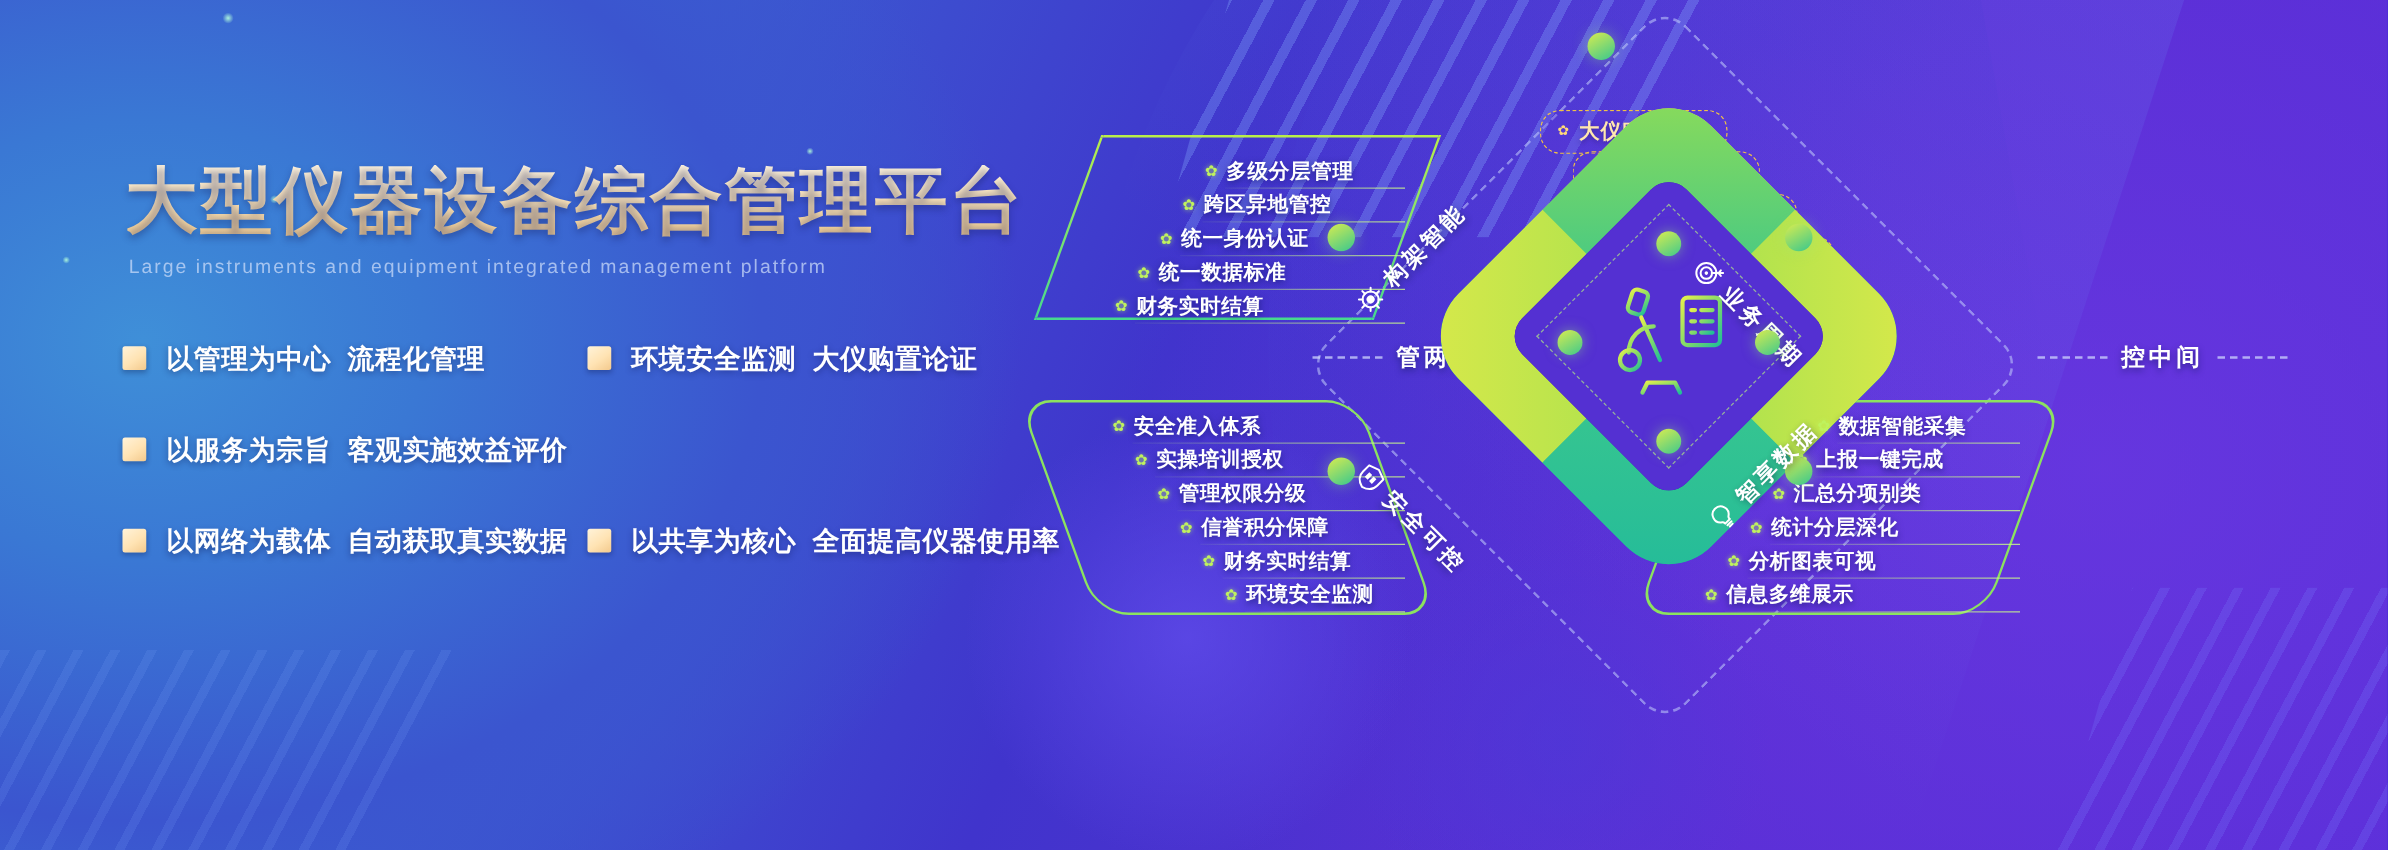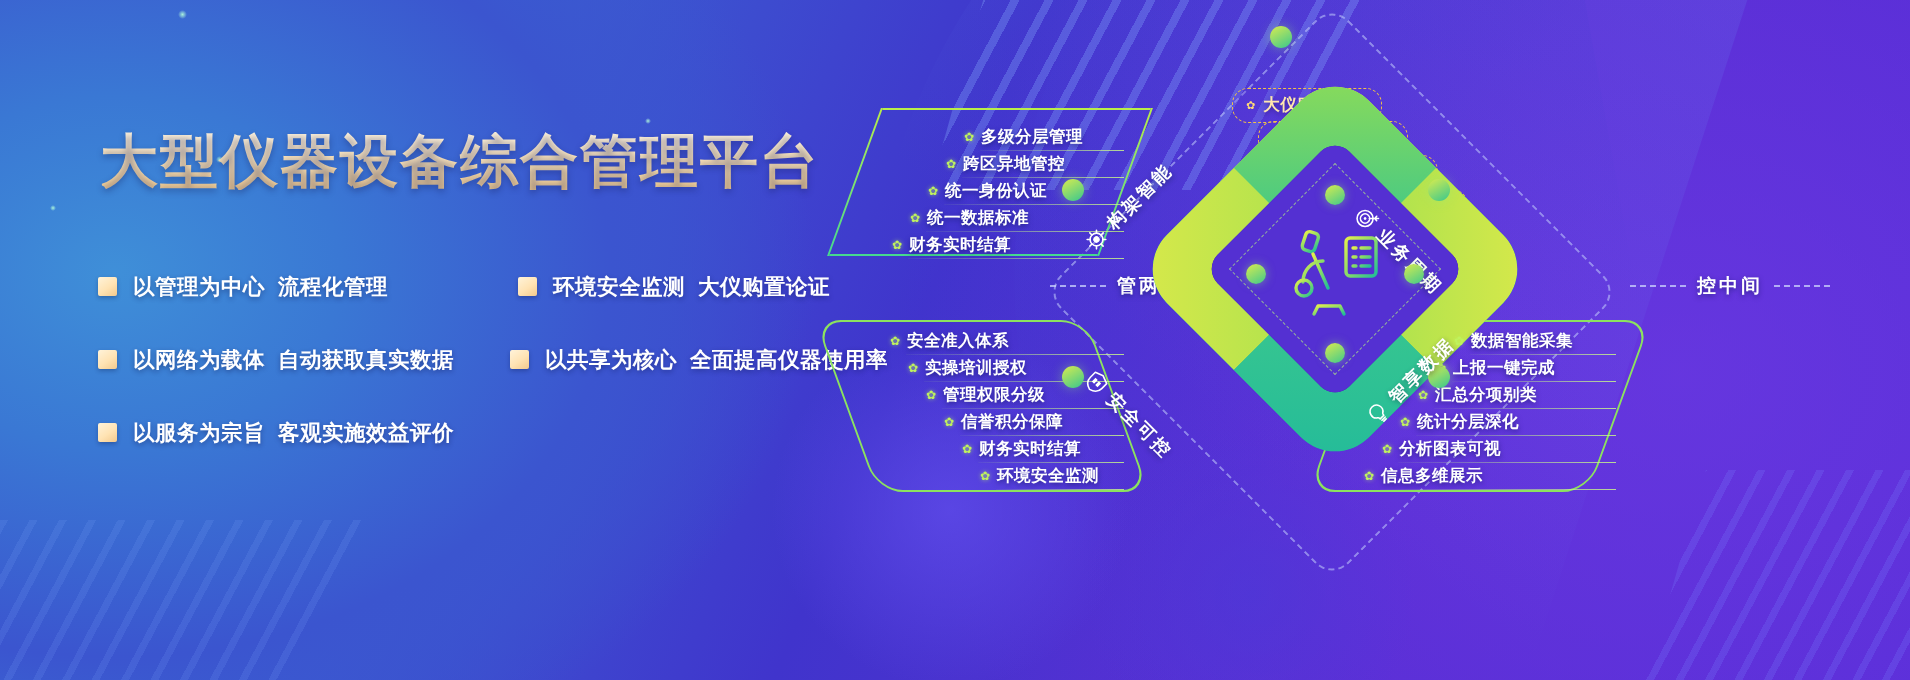--- a/index.html
+++ b/index.html
@@ -49,21 +49,21 @@
   #left { position:absolute; left:0; top:0; width:900px; height:538px; z-index:5; }
   #title { position:absolute; left:100px; top:132px;
         font-size:58px; font-weight:bold; letter-spacing:2px; line-height:1;
         background:linear-gradient(180deg,#fff5e0 0%,#ffe8bd 45%,#f5cf92 100%);
         -webkit-background-clip:text; background-clip:text; color:transparent;
         text-shadow:0 3px 6px rgba(20,30,90,.35); }
   #subtitle { position:absolute; left:103px; top:205px;
         font-size:15.5px; letter-spacing:1.6px; color:rgba(206,222,250,.72); font-weight:normal; }
 
   #features { position:absolute; left:98px; top:272px; width:790px; }
-  .frow { display:flex; margin-bottom:44px;gap:48px; }
+  .frow { display:flex; margin-bottom:44px; }
   .fitem { display:flex; align-items:center; }
   .fitem.col1 { width:372px; }
   .bullet { width:19px; height:19px; flex:none; margin-right:16px; border-radius:2px;
         background:linear-gradient(145deg,#fff3da 0%,#ffe3b3 55%,#f3c98c 100%);
         box-shadow:0 2px 4px rgba(10,20,70,.3); }
   .ftext { font-size:21.5px; color:#ffffff; font-weight:bold; letter-spacing:.5px;
         text-shadow:0 2px 5px rgba(15,25,85,.45); white-space:nowrap; }
   .ftext .gap { display:inline-block; width:13px; }
 
   
@@ -155,49 +155,50 @@
 <div class="stripes stripes-bl"></div>
 <div class="stripes stripes-br"></div>
 <div class="spark" style="left:178px;top:10px;width:9px;height:9px;"></div>
 <div class="spark" style="left:216px;top:156px;width:7px;height:7px;"></div>
 <div class="spark" style="left:50px;top:205px;width:6px;height:6px;"></div>
 <div class="spark" style="left:645px;top:118px;width:6px;height:6px;"></div>
 
 <div id="left">
 
   <h1 id="title">大型仪器设备综合管理平台</h1>
+  <div id="subtitle">Large instruments and equipment integrated management platform</div>
 
   <div id="features">
 
     <div class="frow">
       <div class="fitem col1">
         <span class="bullet"></span>
         <span class="ftext"><span>以管理为中心</span><span class="gap"></span><span>流程化管理</span></span>
       </div>
       <div class="fitem">
         <span class="bullet"></span>
         <span class="ftext"><span>环境安全监测</span><span class="gap"></span><span>大仪购置论证</span></span>
       </div>
     </div>
 
     <div class="frow">
       <div class="fitem col1">
         <span class="bullet"></span>
+        <span class="ftext"><span>以服务为宗旨</span><span class="gap"></span><span>客观实施效益评价</span></span>
+      </div>
+    </div>
+
+    <div class="frow">
+      <div class="fitem col1">
+        <span class="bullet"></span>
         <span class="ftext"><span>以网络为载体</span><span class="gap"></span><span>自动获取真实数据</span></span>
       </div>
       <div class="fitem">
         <span class="bullet"></span>
         <span class="ftext"><span>以共享为核心</span><span class="gap"></span><span>全面提高仪器使用率</span></span>
-      </div>
-    </div>
-
-    <div class="frow">
-      <div class="fitem col1">
-        <span class="bullet"></span>
-        <span class="ftext"><span>以服务为宗旨</span><span class="gap"></span><span>客观实施效益评价</span></span>
       </div>
     </div>
 
   </div>
 </div>
 
 <div id="diagram">
 
   <div class="big-diamond"></div>
 

